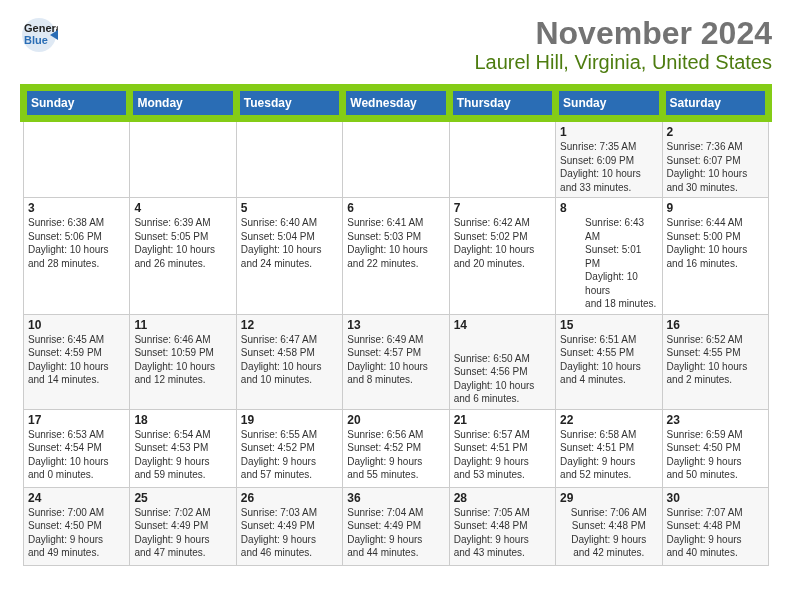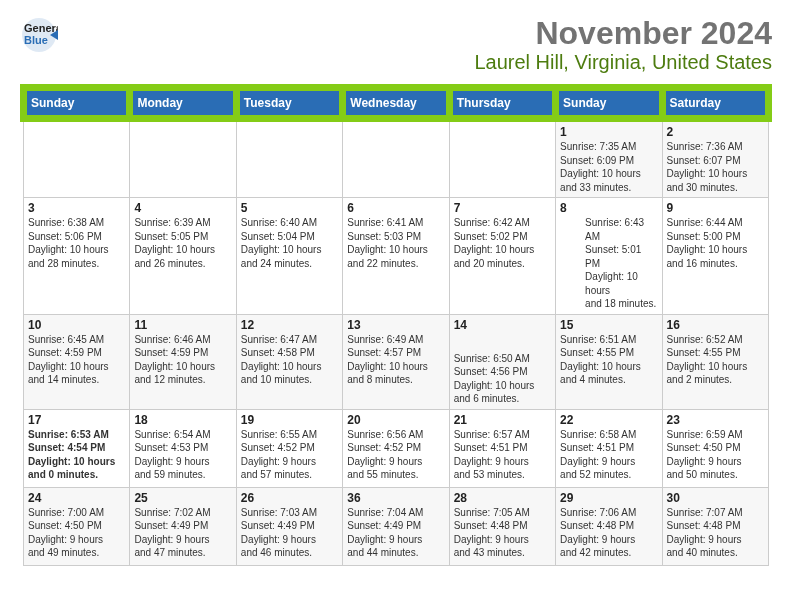--- a/index.html
+++ b/index.html
@@ -191,21 +191,21 @@
           <td>
             <span class="day-num">10</span>
             <div class="day-info" style="white-space: pre-line;">Sunrise: 6:45 AM
 Sunset: 4:59 PM
 Daylight: 10 hours
 and 14 minutes.</div>
           </td>
           <td>
             <span class="day-num">11</span>
             <div class="day-info" style="white-space: pre-line;">Sunrise: 6:46 AM
-Sunset: 4:59 PM
+Sunset: 10:59 PM
 Daylight: 10 hours
 and 12 minutes.</div>
           </td>
           <td>
             <span class="day-num">12</span>
             <div class="day-info" style="white-space: pre-line;">Sunrise: 6:47 AM
 Sunset: 4:58 PM
 Daylight: 10 hours
 and 10 minutes.</div>
           </td>
@@ -234,21 +234,21 @@
             <span class="day-num">16</span>
             <div class="day-info" style="white-space: pre-line;">Sunrise: 6:52 AM
 Sunset: 4:55 PM
 Daylight: 10 hours
 and 2 minutes.</div>
           </td>
         </tr>
         <tr>
           <td>
             <span class="day-num">17</span>
-            <div class="day-info" style="white-space: pre-line; font-weight: bold;">Sunrise: 6:53 AM
+            <div class="day-info" style="white-space: pre-line;">Sunrise: 6:53 AM
 Sunset: 4:54 PM
 Daylight: 10 hours
 and 0 minutes.</div>
           </td>
           <td>
             <span class="day-num">18</span>
             <div class="day-info" style="white-space: pre-line;">Sunrise: 6:54 AM
 Sunset: 4:53 PM
 Daylight: 9 hours
 and 59 minutes.</div>
@@ -320,21 +320,21 @@
           </td>
           <td>
             <span class="day-num">28</span>
             <div class="day-info" style="white-space: pre-line;">Sunrise: 7:05 AM
 Sunset: 4:48 PM
 Daylight: 9 hours
 and 43 minutes.</div>
           </td>
           <td>
             <span class="day-num">29</span>
-            <div class="day-info" style="white-space: pre-line;">Sunrise: 7:06 AM
+            <div class="day-info" style="white-space: pre-line; text-align: center;">Sunrise: 7:06 AM
 Sunset: 4:48 PM
 Daylight: 9 hours
 and 42 minutes.</div>
           </td>
           <td>
             <span class="day-num">30</span>
             <div class="day-info" style="white-space: pre-line;">Sunrise: 7:07 AM
 Sunset: 4:48 PM
 Daylight: 9 hours
 and 40 minutes.</div>

